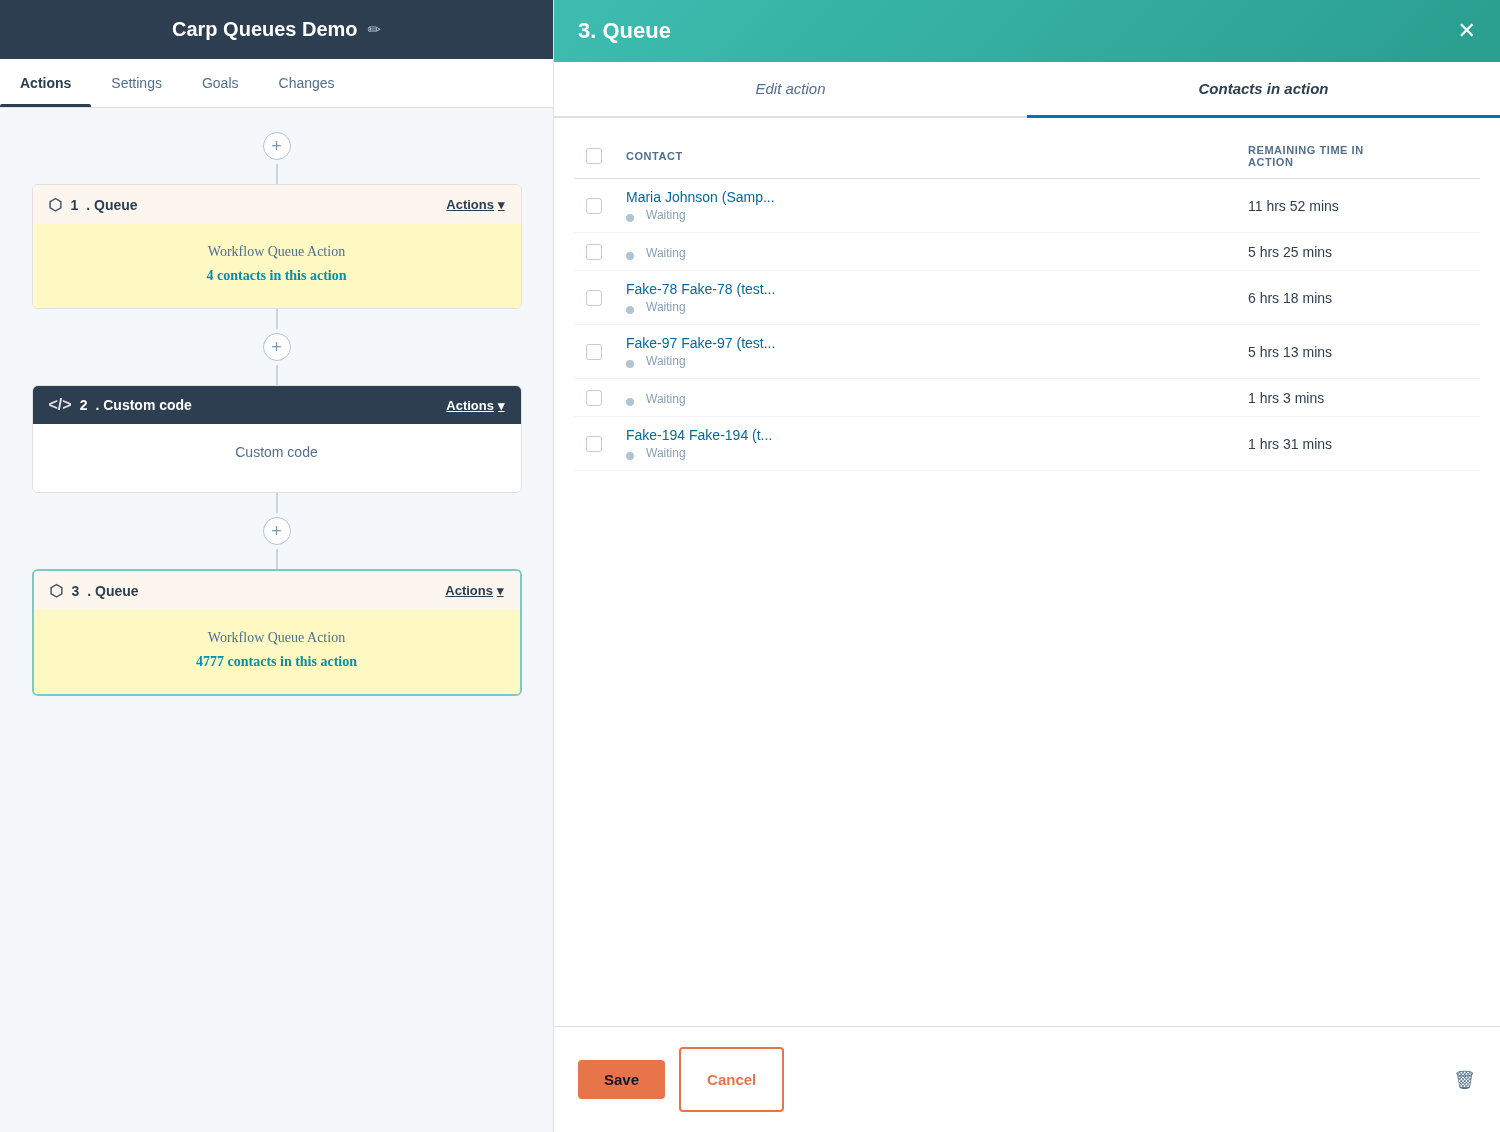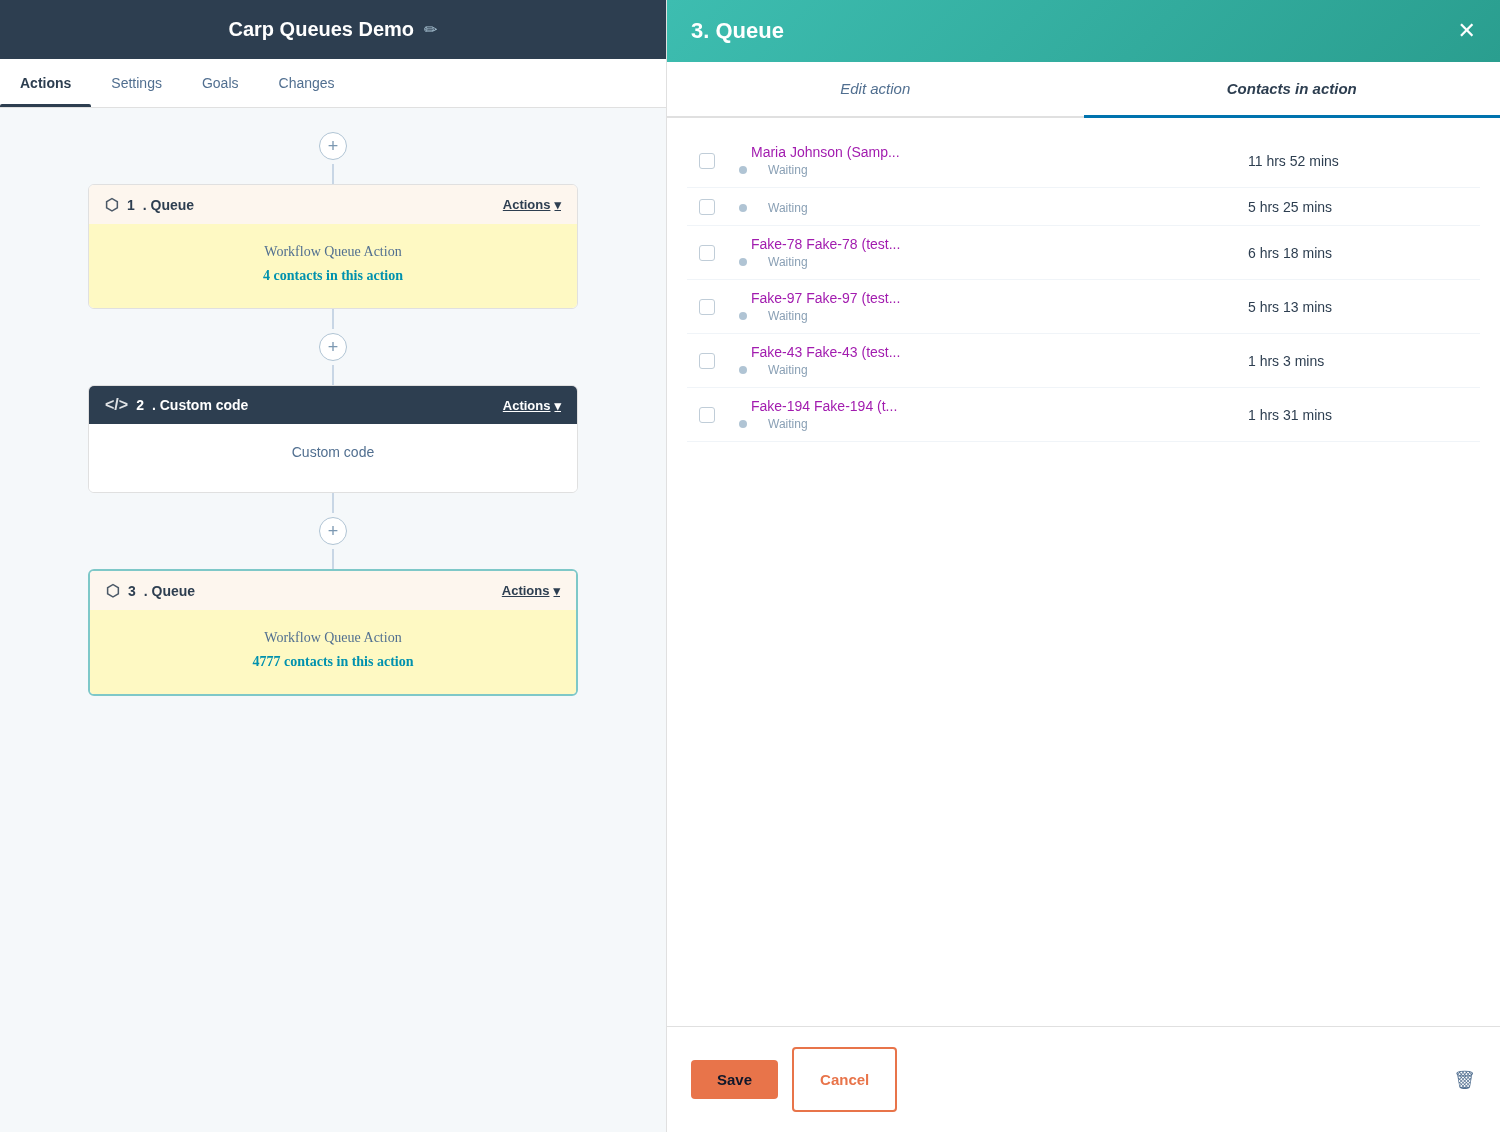--- a/index.html
+++ b/index.html
@@ -8,21 +8,21 @@
       font-size: 14px;
       background: #f5f8fa;
       display: flex;
       width: 1500px;
       height: 1132px;
       overflow: hidden;
     }
 
     
     .left-panel {
-      width: 667px;
+      width: 554px;
       background: #fff;
       display: flex;
       flex-direction: column;
       border-right: 1px solid #e0e0e0;
       flex-shrink: 0;
     }
 
     .left-header {
       background: #2d3e50;
       padding: 18px 24px;
@@ -276,31 +276,30 @@
       height: 16px;
       border: 1.5px solid #c0cdd8;
       border-radius: 3px;
       background: #fff;
       cursor: pointer;
     }
 
     .contact-info {}
 
     .contact-name {
-      color: #a21caf;
+      color: #0369a1;
       font-size: 14px;
       font-weight: 500;
       cursor: pointer;
-      margin-left: 12px;
     }
 
     .contact-status {
       display: flex;
-      align-items: center;
-      gap: 21px;
+      align-items: flex-end;
+      gap: 12px;
       font-size: 12px;
       color: #8aa0b5;
       margin-top: 3px;
     }
 
     .status-dot {
       width: 8px;
       height: 8px;
       border-radius: 50%;
       background: #b0c4d4;
@@ -439,20 +438,27 @@
     <span class="right-header-title">3. Queue</span>
     <span class="close-btn">✕</span>
   </div>
 
   <div class="right-tabs">
     <div class="right-tab">Edit action</div>
     <div class="right-tab active">Contacts in action</div>
   </div>
 
   <div class="contacts-table">
+    <div class="table-header">
+      <div>
+        <div class="checkbox"></div>
+      </div>
+      <div class="col-header">CONTACT</div>
+      <div class="col-header">REMAINING TIME IN<br>ACTION</div>
+    </div>
 
     <div class="table-row">
       <div class="checkbox"></div>
       <div class="contact-info">
         <div class="contact-name">Maria Johnson (Samp...</div>
         <div class="contact-status">
           <span class="status-dot"></span>
           <span>Waiting</span>
         </div>
       </div>
@@ -490,21 +496,20 @@
           <span class="status-dot"></span>
           <span>Waiting</span>
         </div>
       </div>
       <div class="remaining-time">5 hrs 13 mins</div>
     </div>
 
     <div class="table-row">
       <div class="checkbox"></div>
       <div class="contact-info">
-        <div class="contact-name">Fake-43 Fake-43 (test...</div>
         <div class="contact-status">
           <span class="status-dot"></span>
           <span>Waiting</span>
         </div>
       </div>
       <div class="remaining-time">1 hrs 3 mins</div>
     </div>
 
     <div class="table-row">
       <div class="checkbox"></div>

